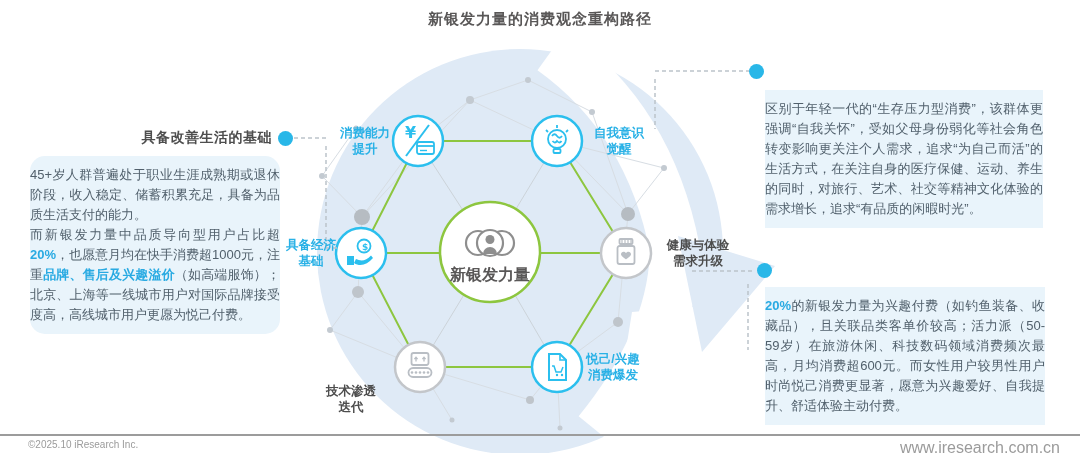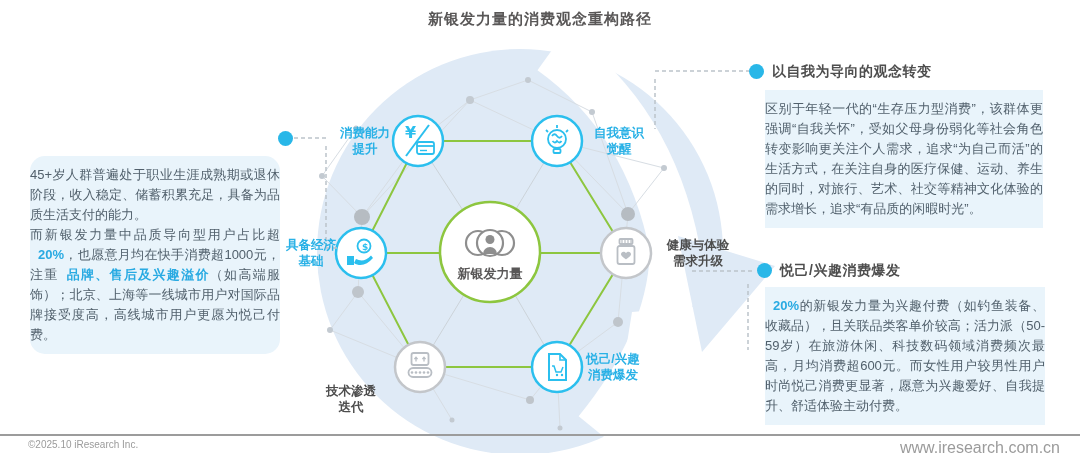--- a/index.html
+++ b/index.html
@@ -5,26 +5,26 @@
   html,body{margin:0;padding:0;background:#fff;}
   #stage{position:relative;width:1080px;height:453px;background:#fff;overflow:hidden;
          font-family:"Liberation Sans","DejaVu Sans",sans-serif;}
   .abs{position:absolute;}
   #title{left:0;top:10px;width:1080px;text-align:center;font-size:15px;font-weight:bold;
          color:#595757;letter-spacing:1px;}
   .callout-heading{font-size:14px;font-weight:bold;color:#4e4e4e;letter-spacing:0.5px;}
   .callout-dot{width:15px;height:15px;border-radius:50%;background:#29b7e8;}
   .textbox{background:#e9f4fb;color:#51606c;font-size:13px;line-height:20px;
            padding:9px 0;text-align:justify;white-space:pre-line;}
-  .textbox .hl{color:#29aae2;font-weight:bold;margin-left:8px;}
+  .textbox .hl{color:#29aae2;font-weight:bold;}
   .node-label{font-size:12.5px;font-weight:bold;line-height:16px;text-align:center;
               white-space:pre-line;}
   .node-label.blue{color:#29b1e6;}
   .node-label.dark{color:#4d4d4d;}
-  #center-label{font-size:13px;font-weight:bold;color:#595757;text-align:center;}
+  #center-label{font-size:16px;font-weight:bold;color:#595757;text-align:center;}
   #footer-divider{left:0;top:434px;width:1080px;height:2px;background:#9c9c9c;}
   #footer-source{left:28px;top:417px;font-size:11px;color:#8a8a8a;font-weight:bold;}
   #footer-copyright{left:28px;top:439px;font-size:10px;color:#9b9b9b;}
   #footer-website{right:20px;top:439px;font-size:16px;color:#9b9b9b;text-align:right;}
 </style>
 </head>
 <body>
 
 <div id="stage">
 
@@ -184,29 +184,28 @@
 基础</div>
   <div class="abs node-label dark" style="left:658px;top:237px;width:80px;">健康与体验
 需求升级</div>
   <div class="abs node-label dark" style="left:323px;top:351px;width:56px;margin-top:32px;">技术渗透
 迭代</div>
   <div class="abs node-label blue" style="left:577px;top:351px;width:72px;">悦己/兴趣
 消费爆发</div>
 
   <div id="center-label" class="abs" style="left:448px;top:265px;width:84px;">新银发力量</div>
 
+  <div class="abs callout-heading" style="left:120px;top:129px;width:152px;text-align:right;">具备改善生活的基础</div>
   <div class="abs callout-dot" style="left:278px;top:131px;"></div>
   <div class="abs textbox" style="left:30px;top:156px;width:250px;border-radius:15px;"><span>45+岁人群普遍处于职业生涯成熟期或退休阶段，收入稳定、储蓄积累充足，具备为品质生活支付的能力。
 而新银发力量中品质导向型用户占比超</span><span class="hl">20%</span><span>，也愿意月均在快手消费超1000元，注重</span><span class="hl">品牌、售后及兴趣溢价</span><span>（如高端服饰）；北京、上海等一线城市用户对国际品牌接受度高，高线城市用户更愿为悦己付费。</span></div>
 
   <div class="abs callout-dot" style="left:749px;top:64px;"></div>
-  <div class="abs callout-heading" style="left:772px;top:63px;width:290px;">以自我为导向的观念转变</div>
   <div class="abs textbox" style="left:765px;top:90px;width:278px;">区别于年轻一代的“生存压力型消费”，该群体更强调“自我关怀”，受如父母身份弱化等社会角色转变影响更关注个人需求，追求“为自己而活”的生活方式，在关注自身的医疗保健、运动、养生的同时，对旅行、艺术、社交等精神文化体验的需求增长，追求“有品质的闲暇时光”。</div>
 
   <div class="abs callout-dot" style="left:757px;top:263px;"></div>
-  <div class="abs callout-heading" style="left:780px;top:262px;width:280px;">悦己/兴趣消费爆发</div>
   <div class="abs textbox" style="left:765px;top:287px;width:280px;"><span class="hl">20%</span><span>的新银发力量为兴趣付费（如钓鱼装备、收藏品），且关联品类客单价较高；活力派（50-59岁）在旅游休闲、科技数码领域消费频次最高，月均消费超600元。而女性用户较男性用户时尚悦己消费更显著，愿意为兴趣爱好、自我提升、舒适体验主动付费。</span></div>
 
   <div id="footer-divider" class="abs"></div>
   <div id="footer-copyright" class="abs">©2025.10 iResearch Inc.</div>
   <div id="footer-website" class="abs">www.iresearch.com.cn</div>
 
 </div>
 
 </body></html>

